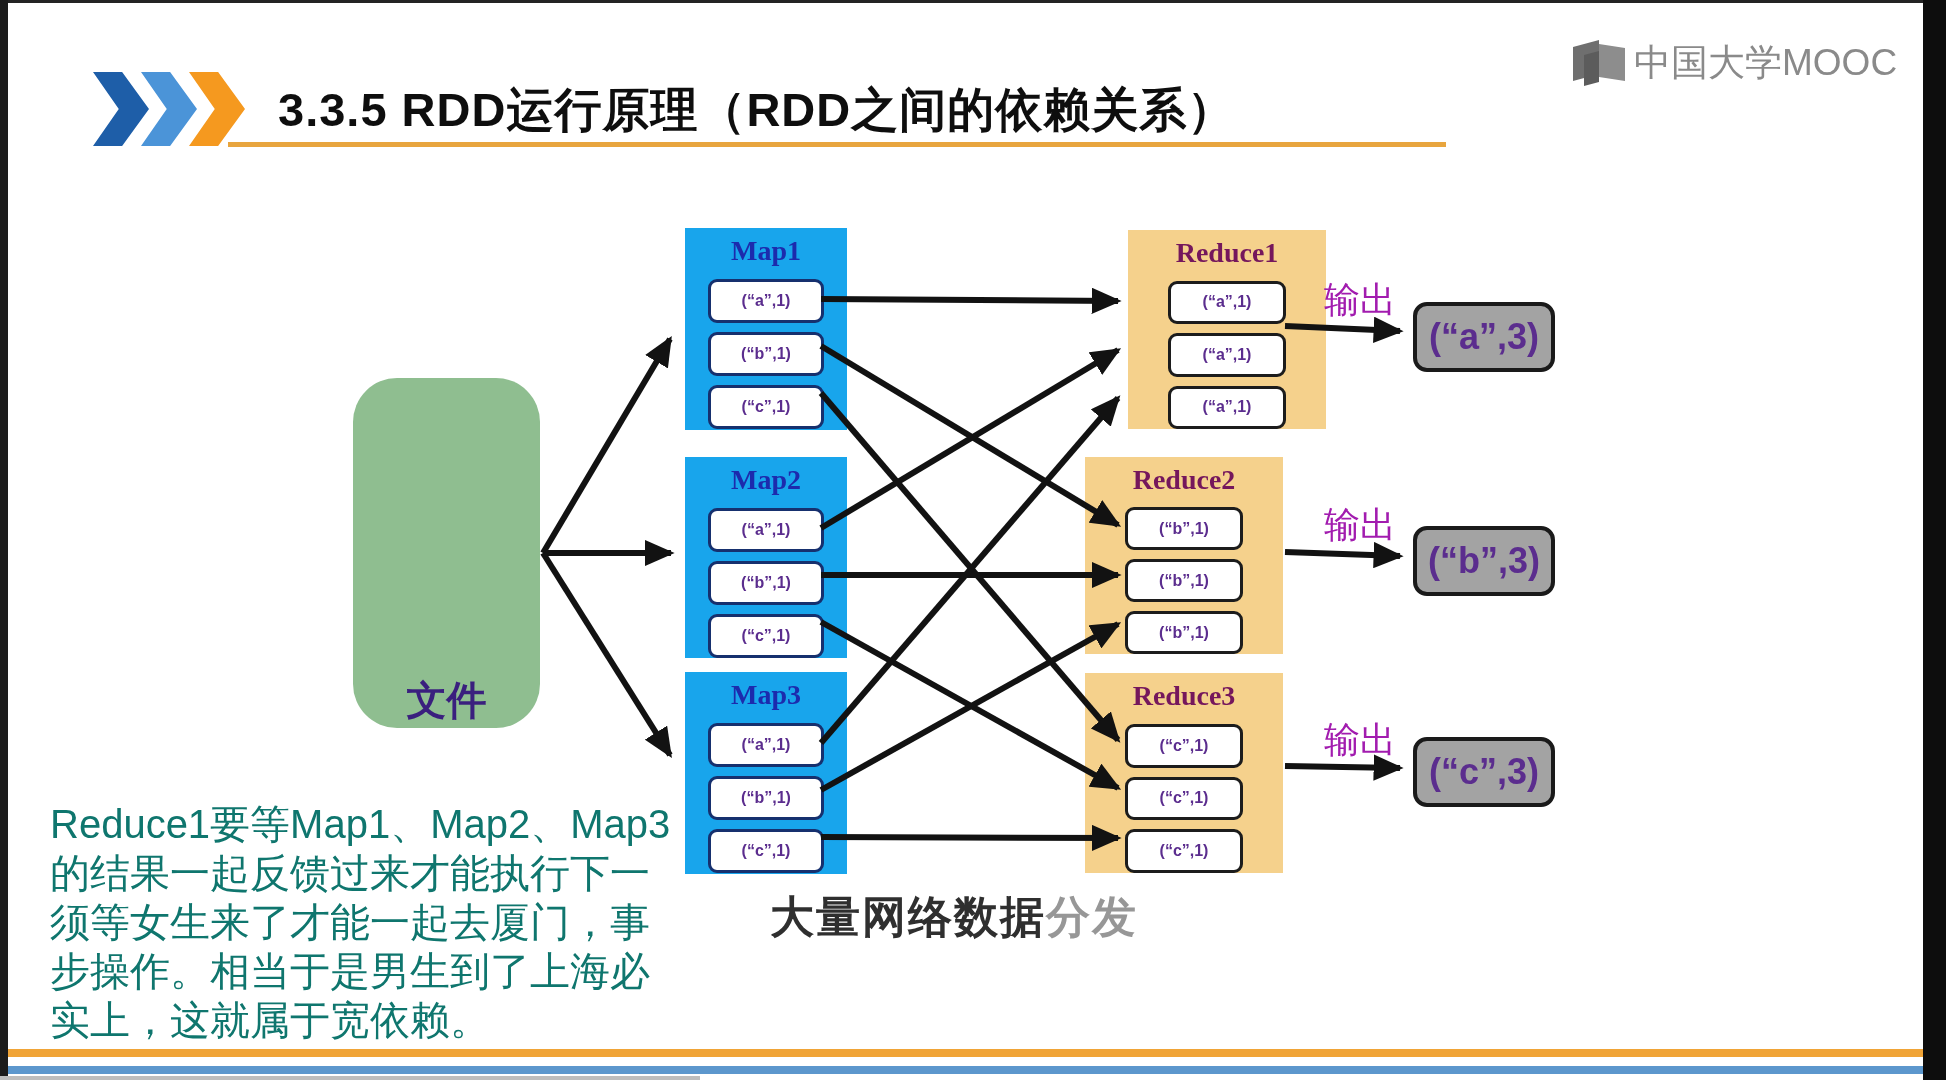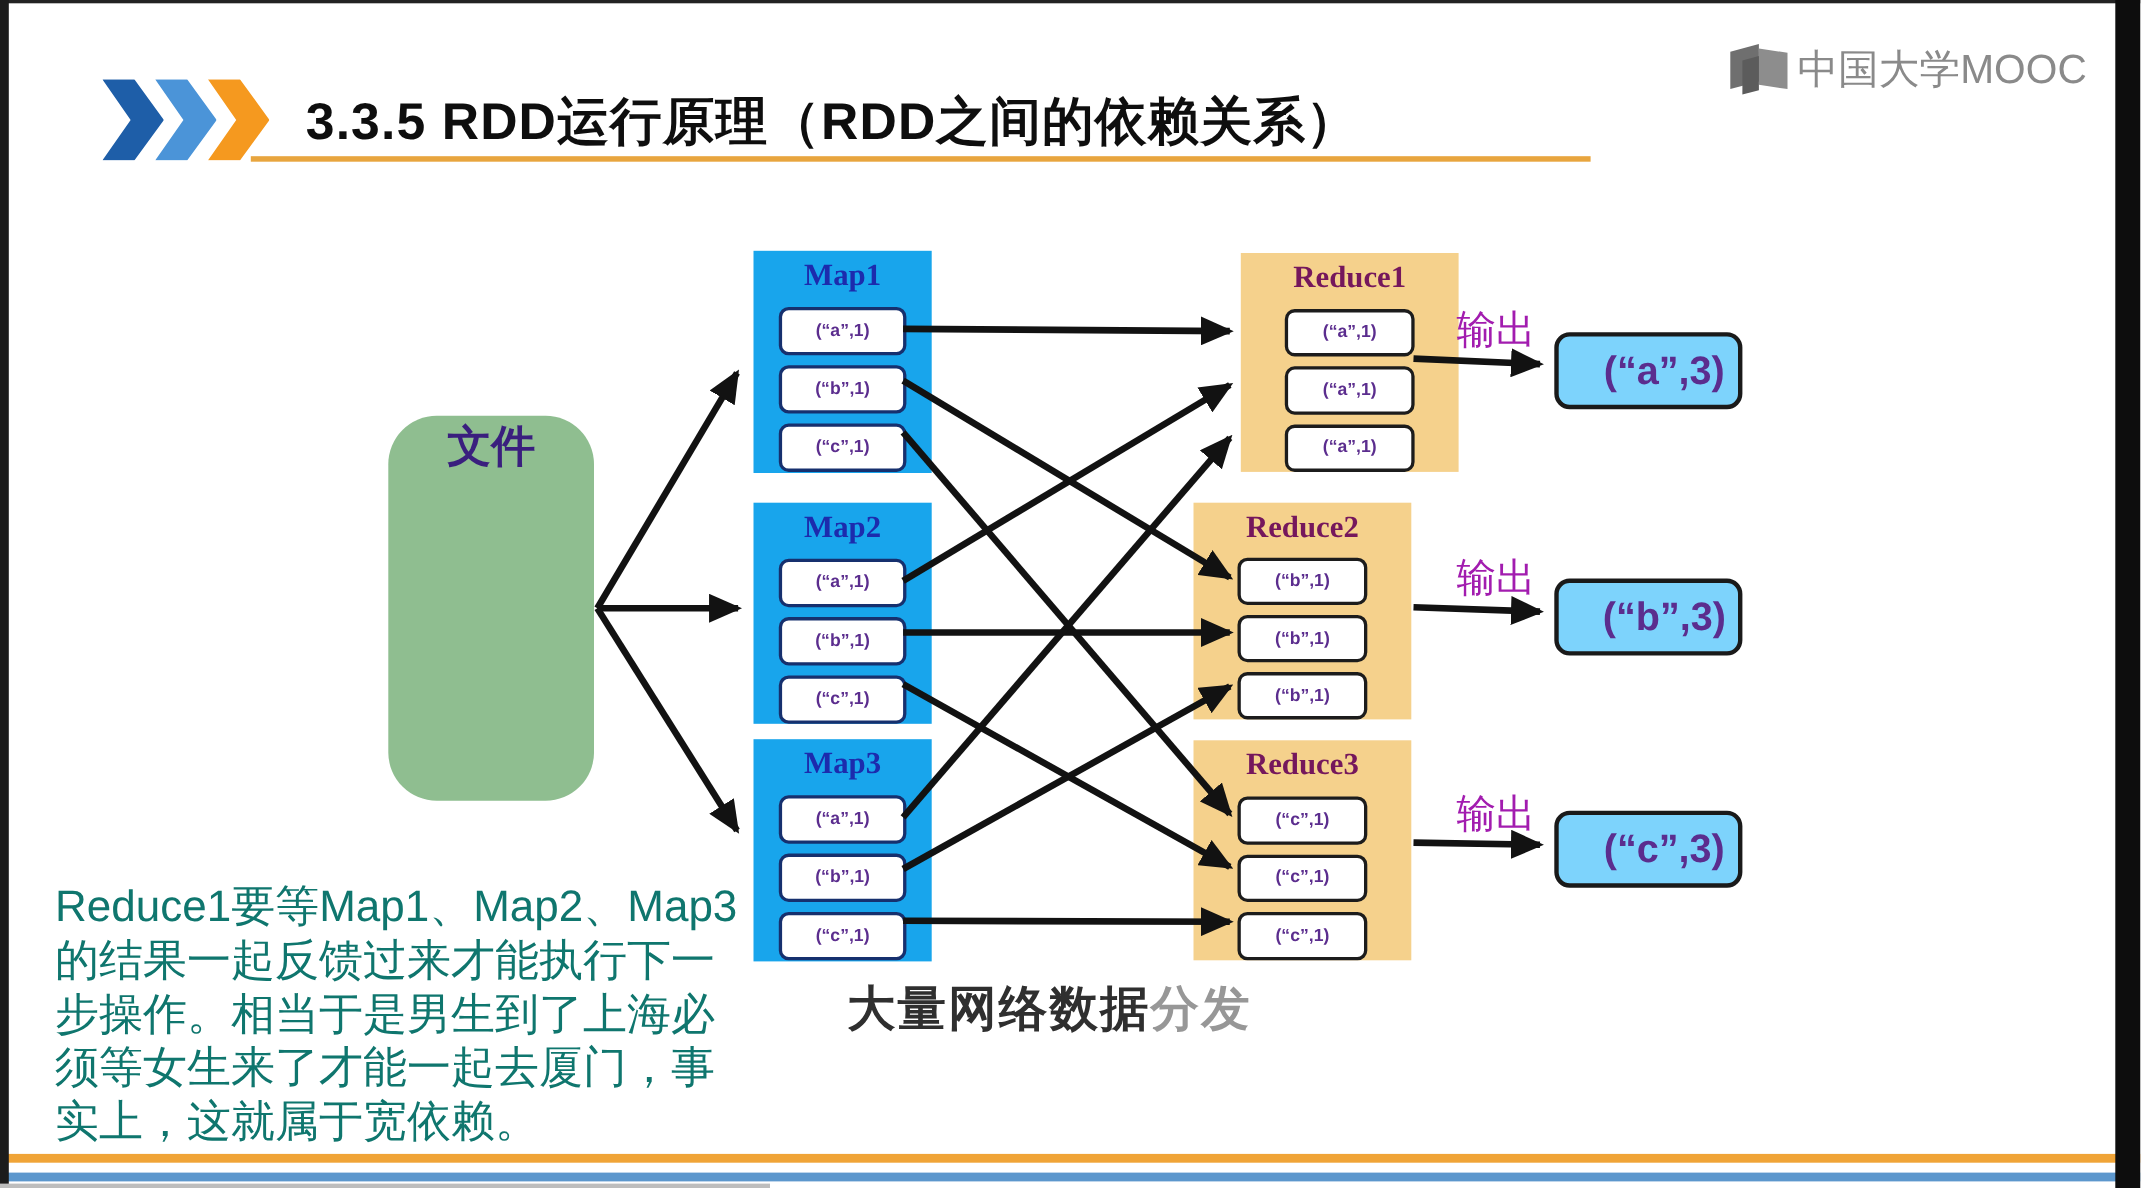--- a/index.html
+++ b/index.html
@@ -17,40 +17,40 @@
   .chev{width:56px;height:74px;top:72px;
         clip-path:polygon(0% 0%,52% 0%,100% 50%,52% 100%,0% 100%,46% 50%);}
   .page-title{left:262px;top:63px;font-size:47px;font-weight:800;color:#0e0e0e;
               letter-spacing:1px;white-space:nowrap;}
   .title-underline{left:228px;top:142px;width:1218px;height:5px;background:#E8A53E;}
   .mooc{left:1570px;top:38px;display:flex;align-items:center;gap:6px;text-align:right;}
   .mooc-text{font-size:37px;color:#8A8A8A;white-space:nowrap;}
 
   
   .filebox{left:353px;top:378px;width:187px;height:350px;background:#8FBE90;border-radius:44px;
-           display:flex;align-items:flex-start;justify-content:center;z-index:1;}
+           display:flex;align-items:flex-end;justify-content:center;z-index:1;}
   .filebox .lbl{font-size:40px;font-weight:800;color:#3A1F7E;}
 
   .node{display:flex;flex-direction:column;align-items:center;padding-top:6px;z-index:1;}
   .mapbox{width:162px;background:#18A5EC;}
   .redbox{width:198px;background:#F5D18C;}
   .node-title{height:36px;line-height:34px;font-family:"Liberation Serif",serif;
               font-weight:700;font-size:28px;}
   .mapbox .node-title{color:#1C2BAD;}
   .redbox .node-title{color:#75175C;}
   .pill{background:#ffffff;height:38px;border-radius:9px;margin-top:9px;
         display:flex;align-items:center;justify-content:center;
         font-weight:700;font-size:16px;color:#5B2D8E;white-space:nowrap;}
   .mapbox .pill{width:110px;border:3px solid #16306E;}
   .redbox .pill{width:112px;border:3px solid #1c1c1c;}
 
   .out-label{width:90px;text-align:right;font-size:36px;font-weight:400;color:#a21caf;z-index:2;}
-  .out-pill{width:134px;height:62px;background:#7dd3fc;border:4px solid #1a1a1a;border-radius:14px;
+  .out-pill{width:134px;height:62px;background:#a3a3a3;border:4px solid #1a1a1a;border-radius:14px;
             display:flex;align-items:center;justify-content:center;
-            font-weight:700;font-size:36px;color:#5B2D8E;z-index:2;white-space:nowrap;padding-left:29px;}
+            font-weight:700;font-size:36px;color:#5B2D8E;z-index:2;white-space:nowrap;}
 
   .caption{left:770px;top:888px;font-size:44px;font-weight:700;letter-spacing:2px;white-space:nowrap;}
   .caption .dark{color:#2f2f2f;}
   .caption .gray{color:#979797;}
 
   .note{left:50px;top:800px;width:650px;color:#0f766e;font-size:40px;line-height:49px;
         font-weight:400;z-index:2;}
   .note div{white-space:nowrap;}
 
   .line-orange{left:0;top:1049px;width:1946px;height:8px;background:#F0A437;z-index:3;}
@@ -159,21 +159,21 @@
     </g>
   </svg>
 
   <div class="abs caption">
     <span class="dark">大量网络数据</span><span class="gray">分发</span>
   </div>
 
   <div class="abs note">
     <div>Reduce1要等Map1、Map2、Map3</div>
     <div>的结果一起反馈过来才能执行下一</div>
+    <div>须等女生来了才能一起去厦门，事</div>
     <div>步操作。相当于是男生到了上海必</div>
-    <div>须等女生来了才能一起去厦门，事</div>
     <div>实上，这就属于宽依赖。</div>
   </div>
 
   <div class="abs line-orange"></div>
   <div class="abs line-blue"></div>
 
 </div>
 
 </body></html>

